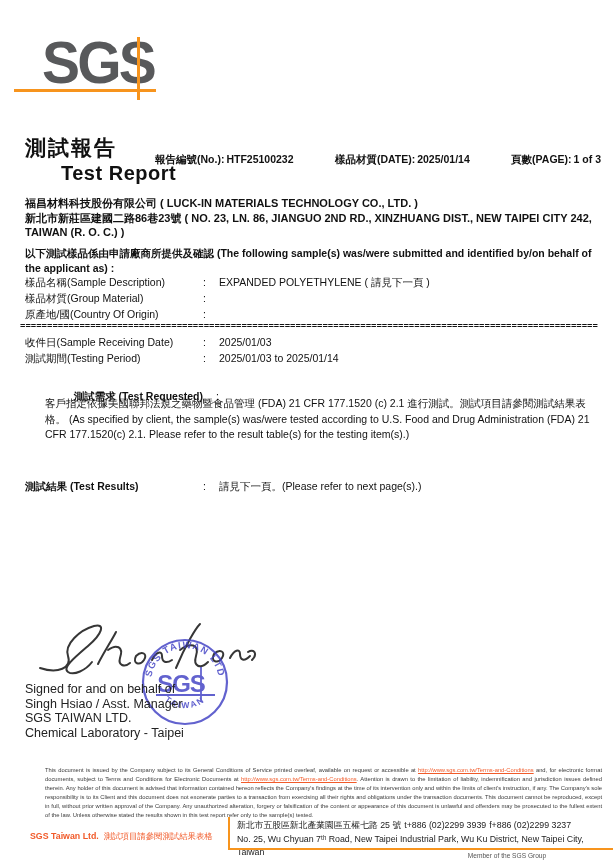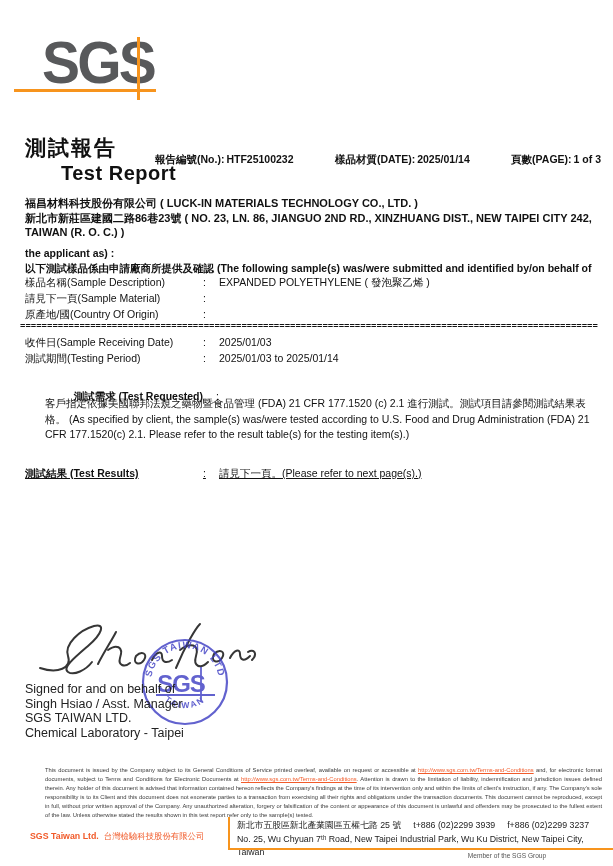--- a/index.html
+++ b/index.html
@@ -52,21 +52,21 @@
               line-height:9px;text-align:justify;color:#3a3a3a;}
   .disclaimer .lnk{color:#F15A29;text-decoration:underline;cursor:pointer;}
 
   
   .f-left{position:absolute;left:30px;top:831px;width:195px;font-size:8.8px;color:#F15A29;
           display:flex;gap:5px;white-space:nowrap;}
   .f-left .en{font-weight:bold;}
   .f-left .zh{font-size:8.4px;}
   .f-divider{position:absolute;left:228px;top:817px;width:1.5px;height:31px;background:#F7941D;}
   .f-addr{position:absolute;left:237px;top:819px;width:372px;font-size:8.8px;color:#222;line-height:13.5px;}
-  .f-addr .row1{display:flex;gap:12px;white-space:nowrap;}
+  .f-addr .row1{display:flex;gap:3px;white-space:nowrap;}
   .f-hline{position:absolute;left:228px;top:848px;width:385px;height:1.5px;background:#F7941D;}
   .member{position:absolute;left:428px;top:852px;width:158px;text-align:center;
           font-size:6.6px;color:#555;}
 </style>
 </head>
 <body>
 
 <div class="page">
 
   <div class="logo-text">SGS</div>
@@ -88,32 +88,32 @@
     </div>
   </div>
 
   <div class="applicant">
     <div>福昌材料科技股份有限公司 ( LUCK-IN MATERIALS TECHNOLOGY CO., LTD. )</div>
     <div>新北市新莊區建國二路86巷23號 ( NO. 23, LN. 86, JIANGUO 2ND RD., XINZHUANG DIST., NEW TAIPEI CITY 242,</div>
     <div>TAIWAN (R. O. C.) )</div>
   </div>
 
   <div class="intro">
+    <div>以下測試樣品係由申請廠商所提供及確認 (The following sample(s) was/were submitted and identified by/on behalf of</div>
     <div>the applicant as) :</div>
-    <div>以下測試樣品係由申請廠商所提供及確認 (The following sample(s) was/were submitted and identified by/on behalf of</div>
   </div>
 
   <div class="kvgroup" style="top:274px;">
     <div class="kv">
       <span class="lbl">樣品名稱(Sample Description)</span>
       <span class="col">:</span>
-      <span class="val">EXPANDED POLYETHYLENE ( 發泡聚乙烯 )</span>
-    </div>
-    <div class="kv">
-      <span class="lbl">請見下一頁(Sample Material)</span>
+      <span class="val">EXPANDED POLYETHYLENE ( 請見下一頁 )</span>
+    </div>
+    <div class="kv">
+      <span class="lbl">樣品材質(Group Material)</span>
       <span class="col">:</span>
     </div>
     <div class="kv">
       <span class="lbl">原產地/國(Country Of Origin)</span>
       <span class="col">:</span>
     </div>
   </div>
 
   <div class="sep">==========================================================================================================================</div>
 
@@ -132,21 +132,21 @@
 
   <div class="kvgroup" style="top:388px;text-align:right;">
     <div class="kv">
       <span class="lbl bold">測試需求 (Test Requested)</span>
       <span class="col">:</span>
       <span class="val"></span>
     </div>
   </div>
   <div class="tr-para">客戶指定依據美國聯邦法規之藥物暨食品管理 (FDA) 21 CFR 177.1520 (c) 2.1 進行測試。測試項目請參閱測試結果表格。 (As specified by client, the sample(s) was/were tested according to U.S. Food and Drug Administration (FDA) 21 CFR 177.1520(c) 2.1. Please refer to the result table(s) for the testing item(s).)</div>
 
-  <div class="kvgroup" style="top:465px;text-decoration:underline;">
+  <div class="kvgroup" style="top:478px;">
     <div class="kv">
       <span class="lbl bold">測試結果 (Test Results)</span>
       <span class="col">:</span>
       <span class="val">請見下一頁。(Please refer to next page(s).)</span>
     </div>
   </div>
 
   <svg class="sig-svg" width="235" height="70" viewBox="0 0 235 70">
     <g fill="none" stroke="#1b1b1b" stroke-width="2" stroke-linecap="round" opacity="0.88">
       <path d="M 14 52 C 32 58 46 52 42 40 C 38 28 54 14 68 10 C 80 7 76 18 62 30 C 48 42 36 52 42 56 C 48 60 60 54 66 46"></path>
@@ -187,21 +187,21 @@
     <div>SGS TAIWAN LTD.</div>
     <div>Chemical Laboratory - Taipei</div>
   </div>
 
   <div class="disclaimer">
     <span>This document is issued by the Company subject to its General Conditions of Service printed overleaf, available on request or accessible at </span><span class="lnk">http://www.sgs.com.tw/Terms-and-Conditions</span><span> and, for electronic format documents, subject to Terms and Conditions for Electronic Documents at </span><span class="lnk">http://www.sgs.com.tw/Terms-and-Conditions</span><span>. Attention is drawn to the limitation of liability, indemnification and jurisdiction issues defined therein. Any holder of this document is advised that information contained hereon reflects the Company's findings at the time of its intervention only and within the limits of client's instruction, if any. The Company's sole responsibility is to its Client and this document does not exonerate parties to a transaction from exercising all their rights and obligations under the transaction documents. This document cannot be reproduced, except in full, without prior written approval of the Company. Any unauthorized alteration, forgery or falsification of the content or appearance of this document is unlawful and offenders may be prosecuted to the fullest extent of the law. Unless otherwise stated the results shown in this test report refer only to the sample(s) tested.</span>
   </div>
 
   <div class="f-left">
     <span class="en">SGS Taiwan Ltd.</span>
-    <span class="zh">台灣檢驗科技股份有限公司</span>
+    <span class="zh">測試項目請參閱測試結果表格</span>
   </div>
   <div class="f-divider"></div>
   <div class="f-addr">
     <div class="row1">
       <span>新北市五股區新北產業園區五權七路 25 號</span>
       <span>t+886 (02)2299 3939</span>
       <span>f+886 (02)2299 3237</span>
     </div>
     <div>No. 25, Wu Chyuan 7ᵗʰ Road, New Taipei Industrial Park, Wu Ku District, New Taipei City, Taiwan</div>
   </div>

